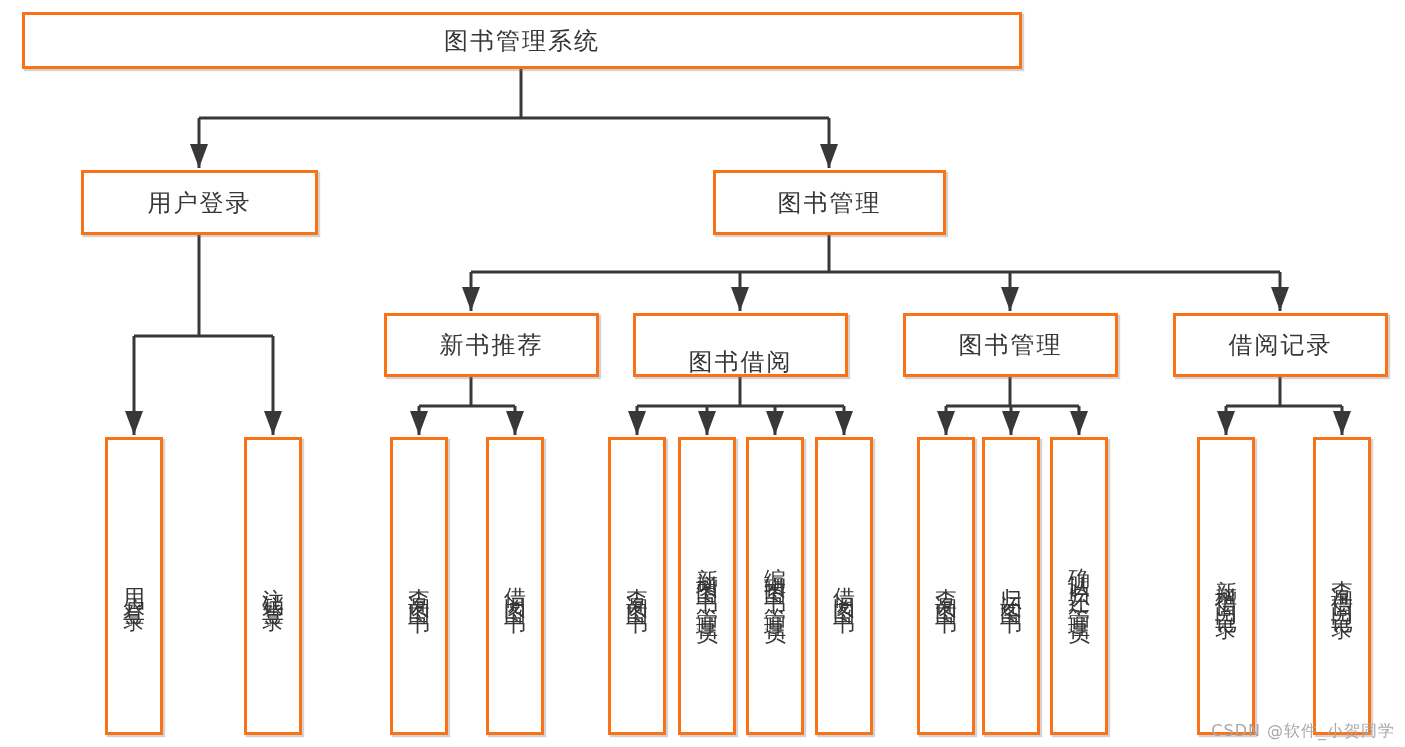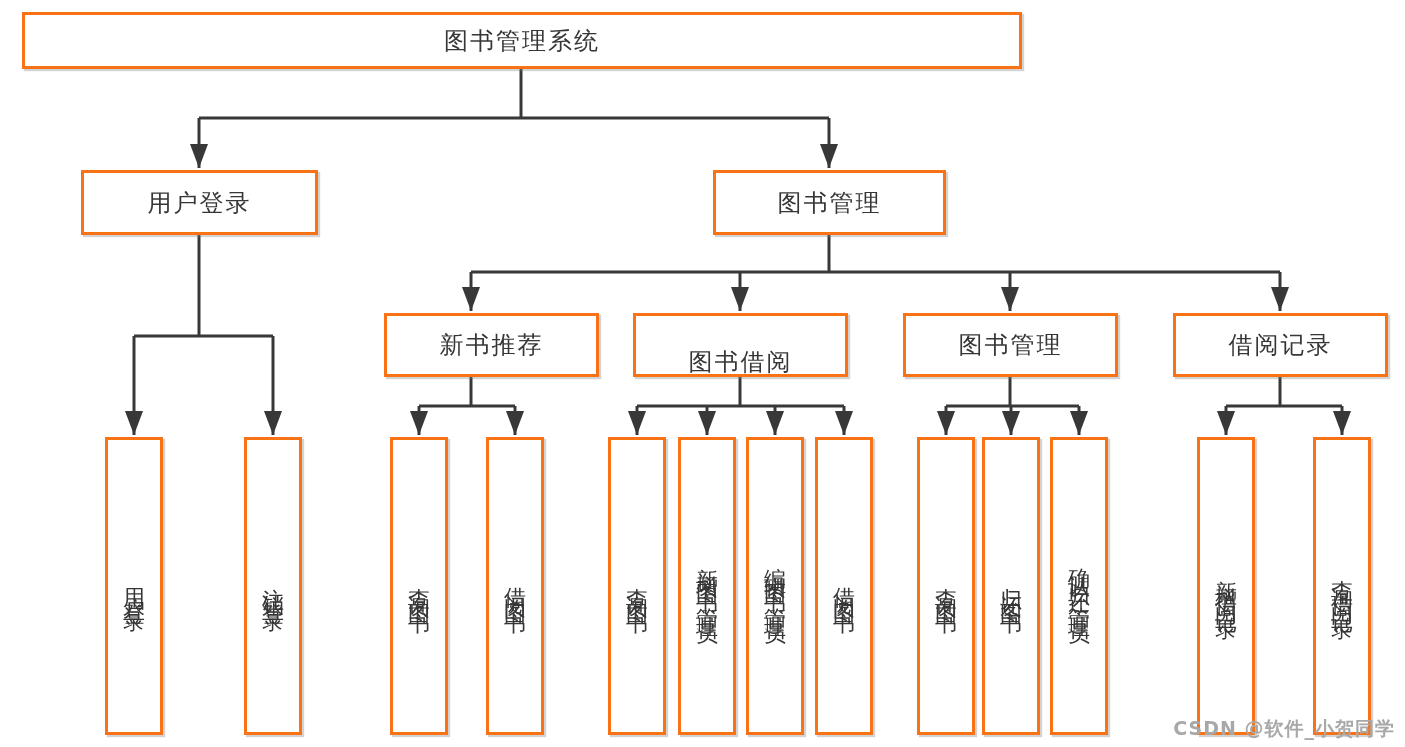--- a/index.html
+++ b/index.html
@@ -34,26 +34,25 @@
     text-orientation: mixed;
     font-size: 22px;
     letter-spacing: 8px;
     line-height: 1;
     white-space: nowrap;
   }
   .watermark {
     position: absolute;
     right: 10px;
     bottom: 5px;
-    font-size: 19px;
+    font-size: 16px;
     color: #a8a8a8;
     letter-spacing: 1px;
     z-index: 5;
     white-space: nowrap;
-    font-weight: bold;
   }
 </style>
 </head>
 <body>
 
 <div class="canvas">
 
   <svg class="wires" width="1405" height="747" viewBox="0 0 1405 747" fill="none" stroke="#383838" stroke-width="3">
     <defs>
       <marker id="arrow" markerUnits="userSpaceOnUse" markerWidth="28" markerHeight="22" refX="24" refY="9" orient="auto">

